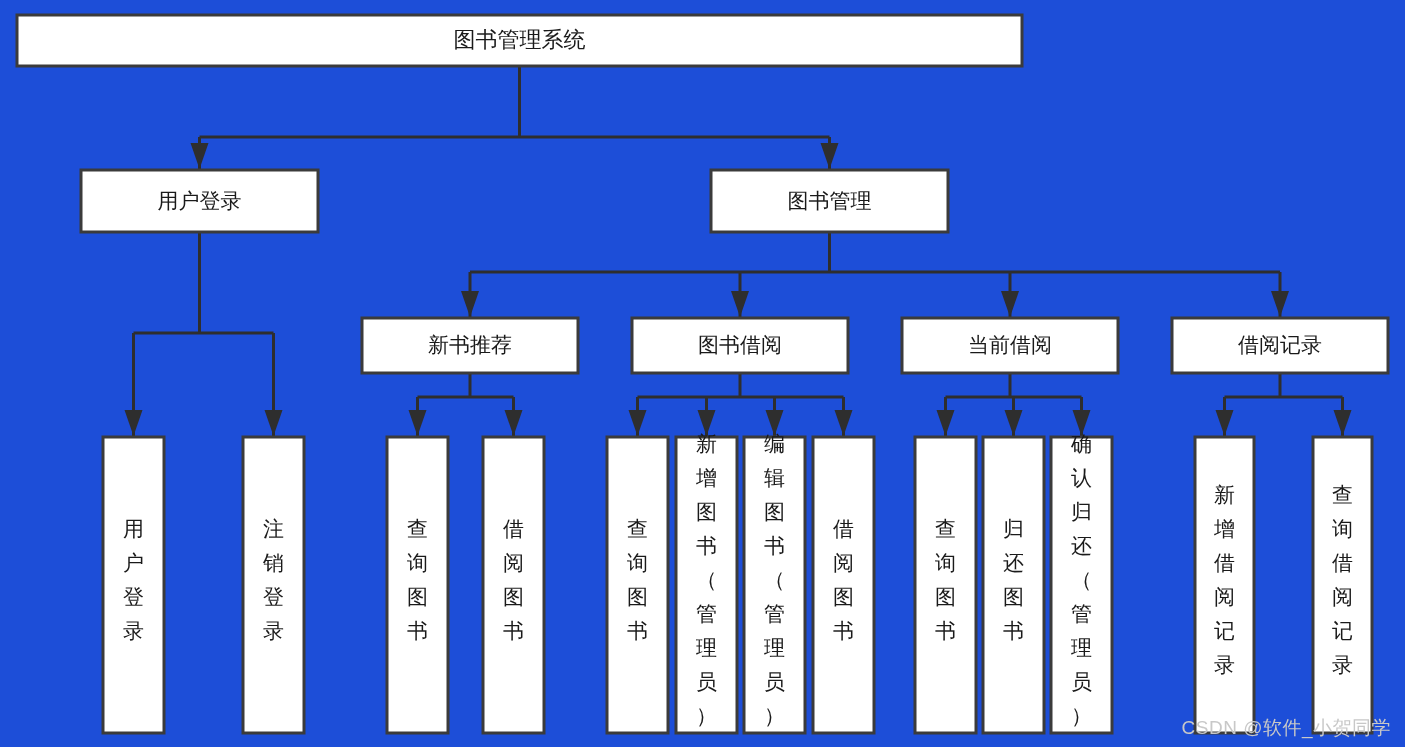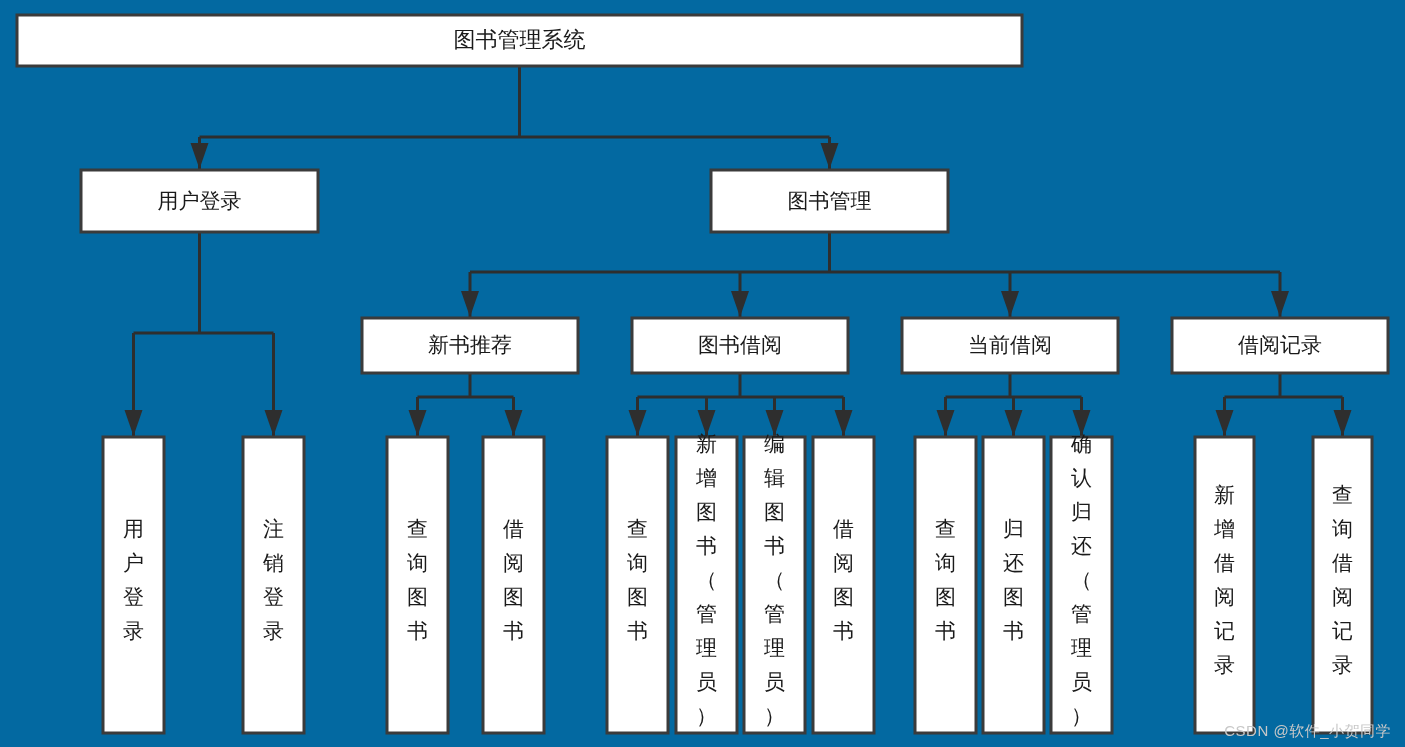--- a/index.html
+++ b/index.html
@@ -7,21 +7,21 @@
     padding: 0;
     background: #ffffff;
   }
   body {
     font-family: "Liberation Sans", "DejaVu Sans", sans-serif;
   }
   #stage {
     position: relative;
     width: 1405px;
     height: 747px;
-    background: #0369a1;
+    background: #1d4ed8;
     overflow: hidden;
   }
   svg#diagram {
     position: absolute;
     left: 0;
     top: 0;
     width: 1405px;
     height: 747px;
     display: block;
   }
@@ -54,21 +54,21 @@
   }
   .arrow-head {
     fill: #2e2e2e;
     stroke: none;
   }
   .watermark {
     position: absolute;
     right: 14px;
     bottom: 6px;
     font-family: "Liberation Sans", "DejaVu Sans", sans-serif;
-    font-size: 15px;
+    font-size: 19px;
     color: #c8c8c8;
     white-space: nowrap;
     letter-spacing: 0.5px;
     pointer-events: none;
   }
 </style>
 </head>
 <body>
 
 <div id="stage">

